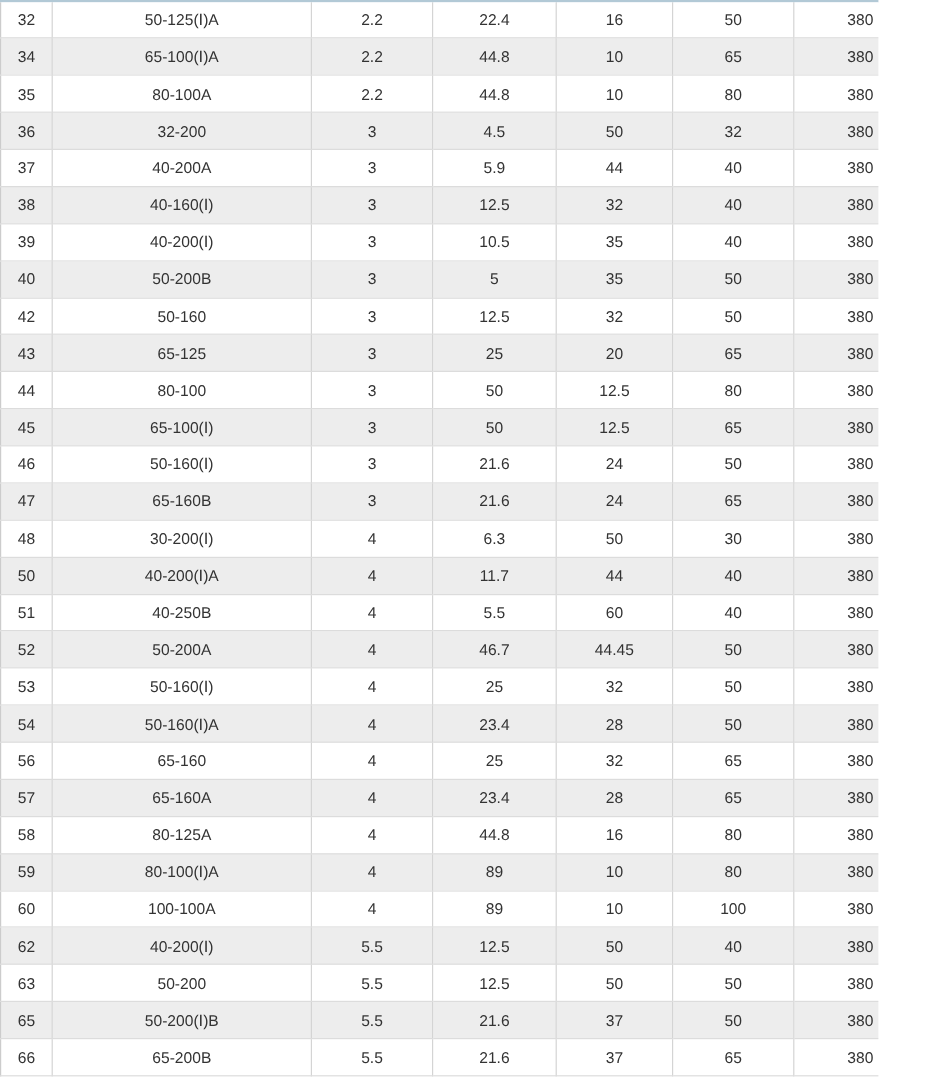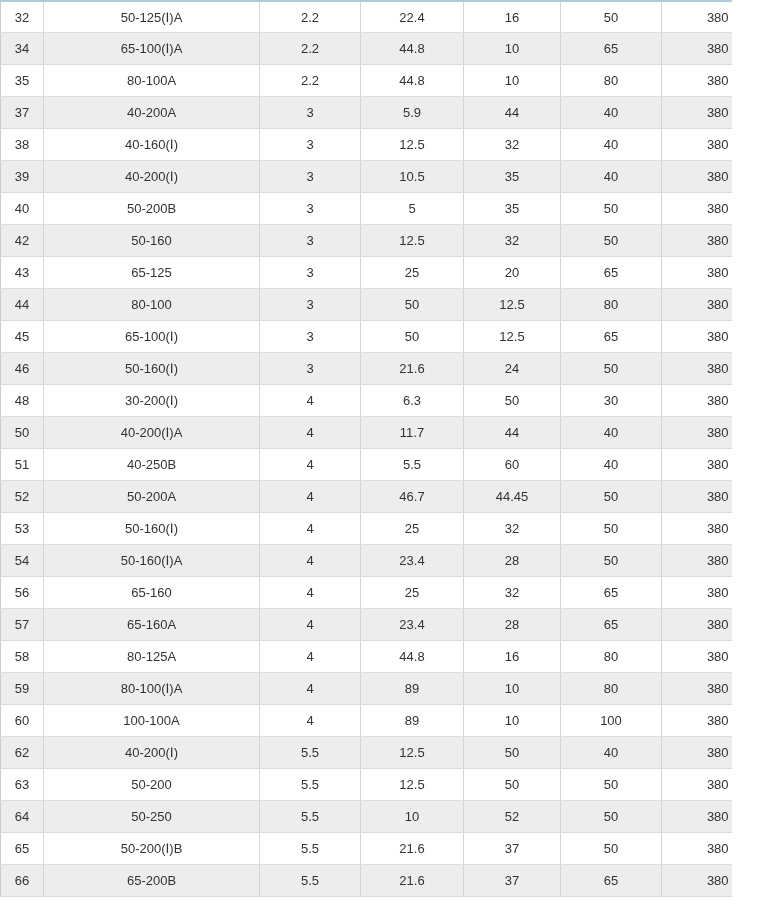--- a/index.html
+++ b/index.html
@@ -32,21 +32,21 @@
     padding: 0;
     white-space: nowrap;
     overflow: hidden;
     border-right: 1px solid #d4d4d4;
     border-bottom: 1px solid #dcdcdc;
   }
   table.spec-table td:first-child {
     border-left: 1px solid #cccccc;
   }
   table.spec-table td:last-child {
-    border-right: 4px solid #000000;
+    border-right: 7px solid #000000;
   }
   table.spec-table tr:nth-child(even) {
     background: #ededed;
   }
   table.spec-table tr:nth-child(odd) {
     background: #ffffff;
   }
 </style>
 </head>
 <body>
@@ -85,20 +85,29 @@
           <tr>
             <td>35</td>
             <td>80-100A</td>
             <td>2.2</td>
             <td>44.8</td>
             <td>10</td>
             <td>80</td>
             <td>380</td>
           </tr>
           <tr>
+            <td>36</td>
+            <td>32-200</td>
+            <td>3</td>
+            <td>4.5</td>
+            <td>50</td>
+            <td>32</td>
+            <td>380</td>
+          </tr>
+          <tr>
             <td>37</td>
             <td>40-200A</td>
             <td>3</td>
             <td>5.9</td>
             <td>44</td>
             <td>40</td>
             <td>380</td>
           </tr>
           <tr>
             <td>38</td>
@@ -163,20 +172,29 @@
             <td>65</td>
             <td>380</td>
           </tr>
           <tr>
             <td>46</td>
             <td>50-160(Ⅰ)</td>
             <td>3</td>
             <td>21.6</td>
             <td>24</td>
             <td>50</td>
+            <td>380</td>
+          </tr>
+          <tr>
+            <td>47</td>
+            <td>65-160B</td>
+            <td>3</td>
+            <td>21.6</td>
+            <td>24</td>
+            <td>65</td>
             <td>380</td>
           </tr>
           <tr>
             <td>48</td>
             <td>30-200(Ⅰ)</td>
             <td>4</td>
             <td>6.3</td>
             <td>50</td>
             <td>30</td>
             <td>380</td>
@@ -279,29 +297,20 @@
             <td>50</td>
             <td>40</td>
             <td>380</td>
           </tr>
           <tr>
             <td>63</td>
             <td>50-200</td>
             <td>5.5</td>
             <td>12.5</td>
             <td>50</td>
-            <td>50</td>
-            <td>380</td>
-          </tr>
-          <tr>
-            <td>64</td>
-            <td>50-250</td>
-            <td>5.5</td>
-            <td>10</td>
-            <td>52</td>
             <td>50</td>
             <td>380</td>
           </tr>
           <tr>
             <td>65</td>
             <td>50-200(Ⅰ)B</td>
             <td>5.5</td>
             <td>21.6</td>
             <td>37</td>
             <td>50</td>

